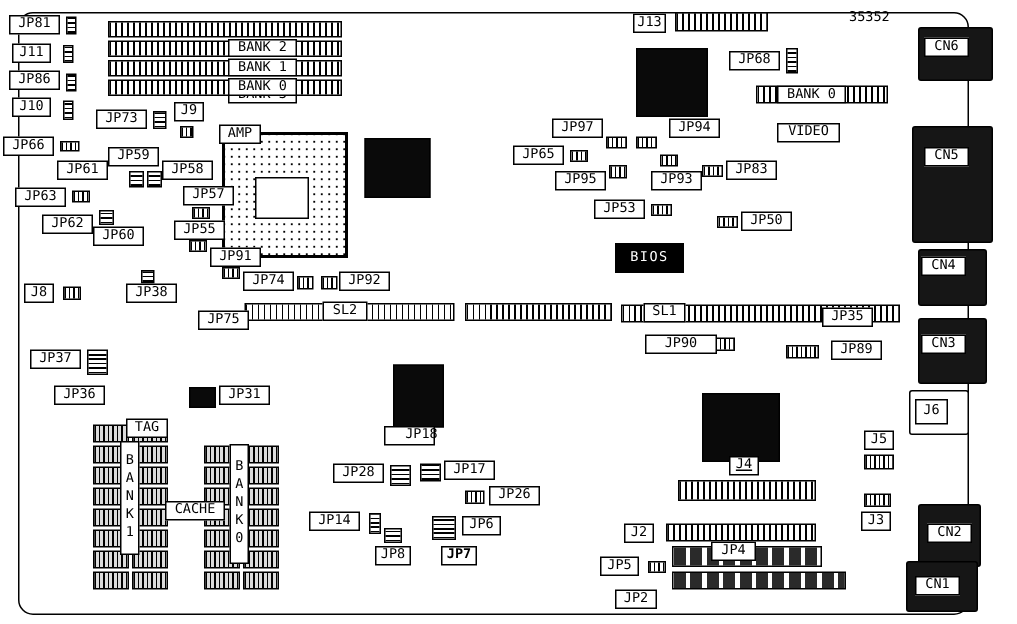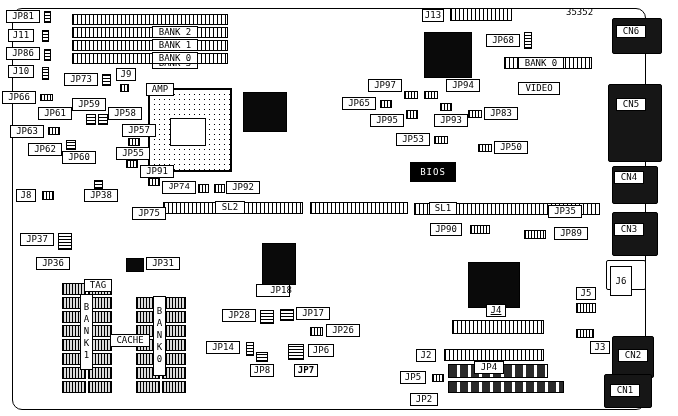--- a/index.html
+++ b/index.html
@@ -151,61 +151,61 @@
     <div class="label" style="left: 38px; top: 107px; width: 34px; height: 13px;">JP61</div>
     <div class="label" style="left: 108px; top: 107px; width: 34px; height: 13px;">JP58</div>
     <div class="label" style="left: 10px; top: 125px; width: 34px; height: 13px;">JP63</div>
     <div class="label" style="left: 122px; top: 124px; width: 34px; height: 13px;">JP57</div>
     <div class="label" style="left: 28px; top: 143px; width: 34px; height: 13px;">JP62</div>
     <div class="label" style="left: 62px; top: 151px; width: 34px; height: 13px;">JP60</div>
     <div class="label" style="left: 116px; top: 147px; width: 34px; height: 13px;">JP55</div>
     <div class="label" style="left: 140px; top: 165px; width: 34px; height: 13px;">JP91</div>
     <div class="label" style="left: 16px; top: 189px; width: 20px; height: 13px;">J8</div>
     <div class="label" style="left: 84px; top: 189px; width: 34px; height: 13px;">JP38</div>
-    <div class="label" style="left: 162px; top: 181px; width: 34px; height: 13px; font-family: Liberation Mono, monospace;">JP74</div>
+    <div class="label" style="left: 162px; top: 181px; width: 34px; height: 13px;">JP74</div>
     <div class="label" style="left: 226px; top: 181px; width: 34px; height: 13px;">JP92</div>
     <div class="label" style="left: 132px; top: 207px; width: 34px; height: 13px;">JP75</div>
     <div class="label" style="left: 215px; top: 201px; width: 30px; height: 13px;">SL2</div>
     <div class="label" style="left: 422px; top: 9px; width: 22px; height: 13px;">J13</div>
     <div class="label" style="left: 486px; top: 34px; width: 34px; height: 13px;">JP68</div>
     <div class="label" style="left: 518px; top: 57px; width: 46px; height: 12px;">BANK 0</div>
     <div class="label" style="left: 518px; top: 82px; width: 42px; height: 13px;">VIDEO</div>
     <div class="label" style="left: 368px; top: 79px; width: 34px; height: 13px;">JP97</div>
     <div class="label" style="left: 446px; top: 79px; width: 34px; height: 13px;">JP94</div>
     <div class="label" style="left: 342px; top: 97px; width: 34px; height: 13px;">JP65</div>
     <div class="label" style="left: 370px; top: 114px; width: 34px; height: 13px;">JP95</div>
     <div class="label" style="left: 434px; top: 114px; width: 34px; height: 13px;">JP93</div>
     <div class="label" style="left: 484px; top: 107px; width: 34px; height: 13px;">JP83</div>
     <div class="label" style="left: 396px; top: 133px; width: 34px; height: 13px;">JP53</div>
     <div class="label" style="left: 494px; top: 141px; width: 34px; height: 13px;">JP50</div>
     <div class="label" style="left: 429px; top: 202px; width: 28px; height: 13px;">SL1</div>
     <div class="label" style="left: 548px; top: 205px; width: 34px; height: 13px;">JP35</div>
-    <div class="label" style="left: 430px; top: 223px; width: 32px; height: 13px;">JP90</div>
+    <div class="label" style="left: 430px; top: 223px; width: 48px; height: 13px;">JP90</div>
     <div class="label" style="left: 554px; top: 227px; width: 34px; height: 13px;">JP89</div>
     <div class="label" style="left: 20px; top: 233px; width: 34px; height: 13px;">JP37</div>
     <div class="label" style="left: 36px; top: 257px; width: 34px; height: 13px;">JP36</div>
     <div class="label" style="left: 146px; top: 257px; width: 34px; height: 13px;">JP31</div>
     <div class="label" style="left: 84px; top: 279px; width: 28px; height: 13px;">TAG</div>
     <div class="label" style="left: 110px; top: 334px; width: 40px; height: 13px;">CACHE</div>
     <div class="label" style="left: 256px; top: 284px; width: 34px; height: 13px; padding-left: 16px;">JP18</div>
     <div class="label" style="left: 222px; top: 309px; width: 34px; height: 13px;">JP28</div>
     <div class="label" style="left: 296px; top: 307px; width: 34px; height: 13px;">JP17</div>
     <div class="label" style="left: 326px; top: 324px; width: 34px; height: 13px;">JP26</div>
     <div class="label" style="left: 206px; top: 341px; width: 34px; height: 13px;">JP14</div>
     <div class="label" style="left: 308px; top: 344px; width: 26px; height: 13px;">JP6</div>
     <div class="label" style="left: 250px; top: 364px; width: 24px; height: 13px;">JP8</div>
     <div class="label" style="left: 294px; top: 364px; width: 24px; height: 13px; font-weight: bold;">JP7</div>
     <div class="label" style="left: 486px; top: 304px; width: 20px; height: 13px; text-decoration: underline;">J4</div>
     <div class="label" style="left: 416px; top: 349px; width: 20px; height: 13px;">J2</div>
     <div class="label" style="left: 474px; top: 361px; width: 30px; height: 13px;">JP4</div>
     <div class="label" style="left: 400px; top: 371px; width: 26px; height: 13px;">JP5</div>
     <div class="label" style="left: 410px; top: 393px; width: 28px; height: 13px;">JP2</div>
-    <div class="label" style="left: 610px; top: 266px; width: 22px; height: 30px;">J6</div>
+    <div class="label" style="left: 610px; top: 266px; width: 22px; height: 17px;">J6</div>
     <div class="label" style="left: 576px; top: 287px; width: 20px; height: 13px;">J5</div>
-    <div class="label" style="left: 590px; top: 341px; width: 20px; height: 13px; text-align: right;">J3</div>
+    <div class="label" style="left: 574px; top: 341px; width: 20px; height: 13px; text-align: right;">J3</div>
     <div class="label" style="left: 616px; top: 25px; width: 30px; height: 13px;">CN6</div>
     <div class="label" style="left: 616px; top: 98px; width: 30px; height: 13px;">CN5</div>
     <div class="label" style="left: 614px; top: 171px; width: 30px; height: 13px;">CN4</div>
     <div class="label" style="left: 614px; top: 223px; width: 30px; height: 13px;">CN3</div>
     <div class="label" style="left: 618px; top: 349px; width: 30px; height: 13px;">CN2</div>
     <div class="label" style="left: 610px; top: 384px; width: 30px; height: 13px;">CN1</div>
     <div class="vlabel" style="left: 80px; top: 294px; width: 13px; height: 76px;">BANK1</div>
     <div class="vlabel" style="left: 153px; top: 296px; width: 13px; height: 80px;">BANK0</div>
     <div class="blabel" style="left: 410px; top: 162px; width: 46px; height: 20px;">BIOS</div>
     <div class="partnum" style="left: 566px; top: 8px; width: 40px; height: 11px;">35352</div>

